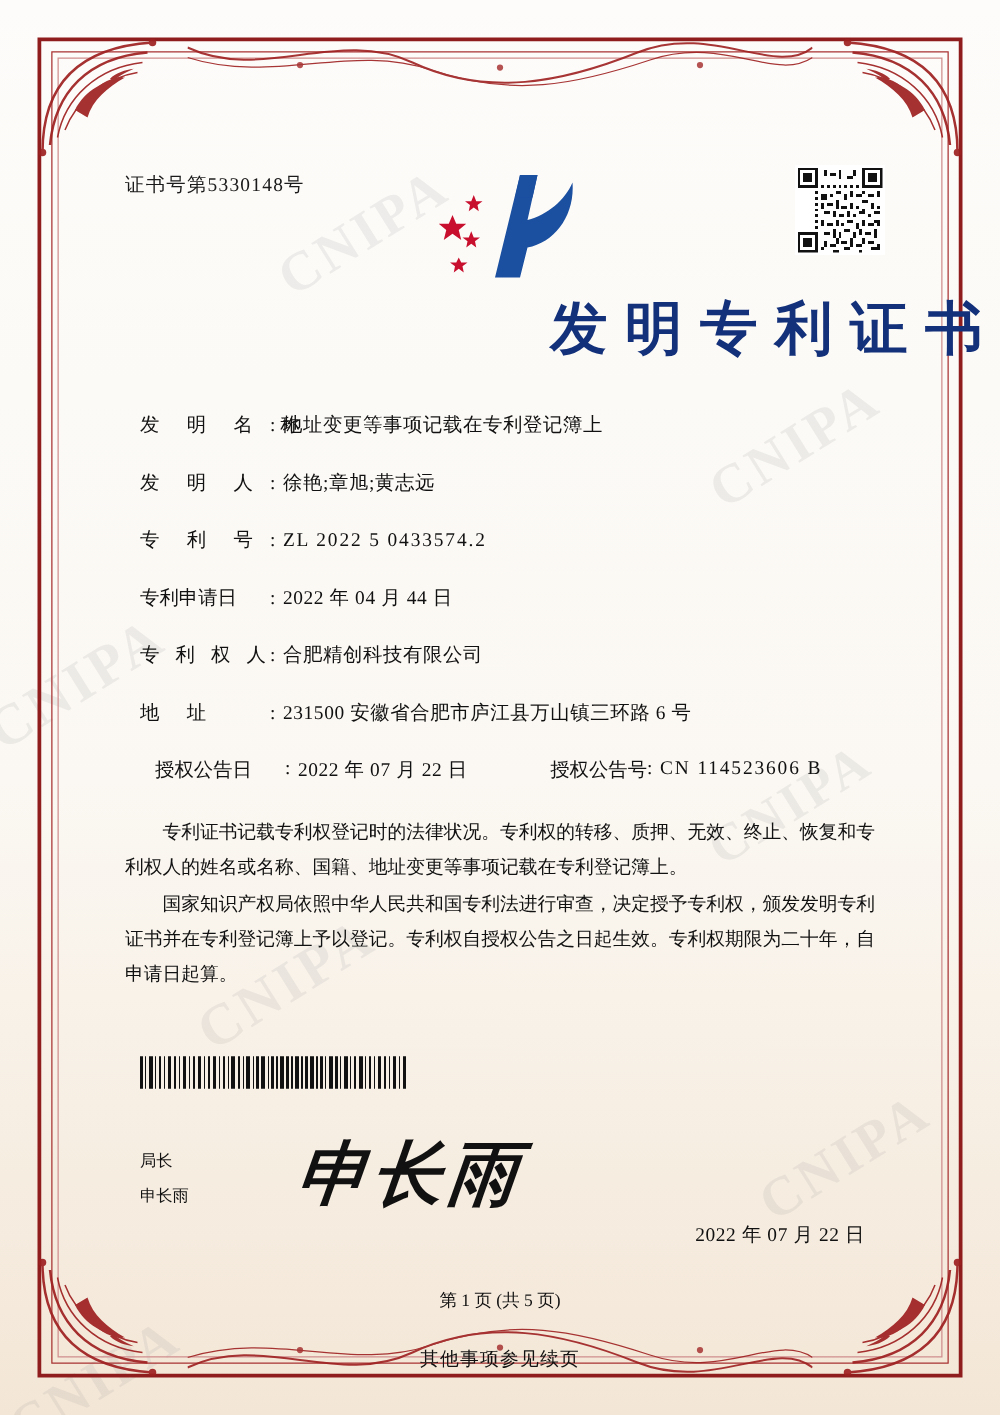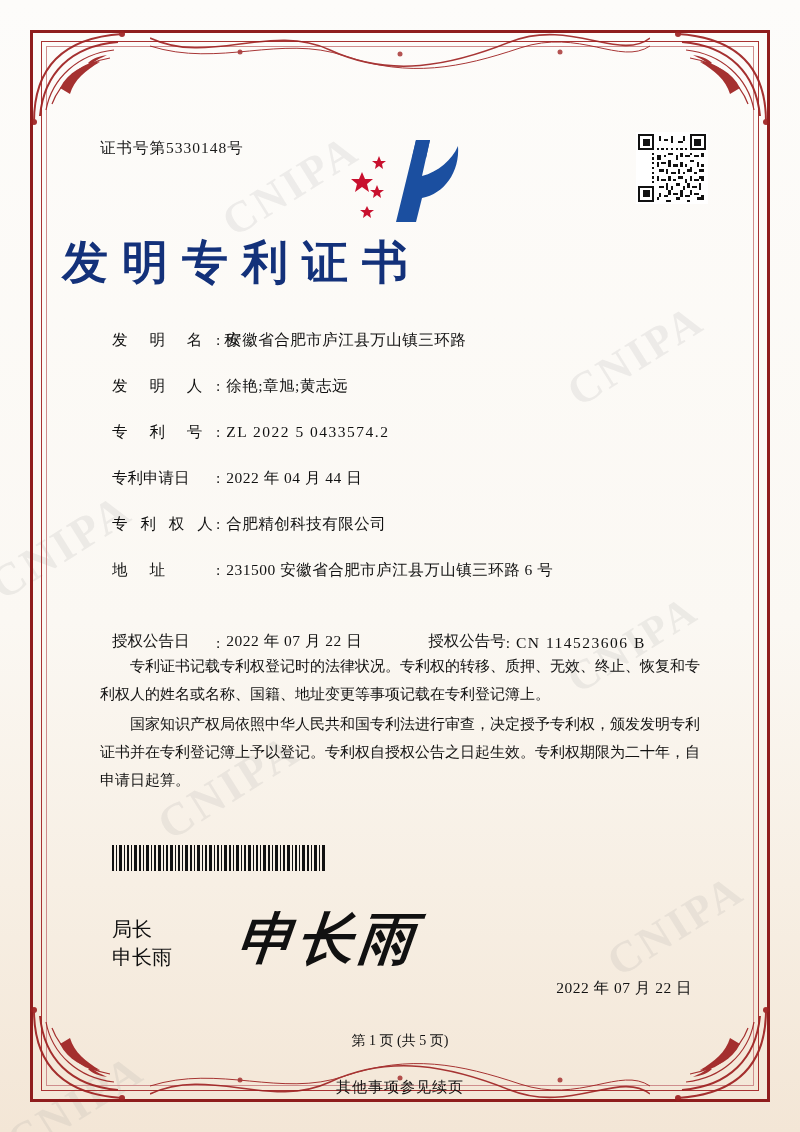--- a/index.html
+++ b/index.html
@@ -126,21 +126,21 @@
     width: 132px;
     height: 96px;
   }
   .logo svg { display:block; width:100%; height:100%; }
 
   .title {
     position: absolute;
     left: 0;
     right: 0;
     top: 232px;
-    text-align: left;
+    text-align: right;
     font-size: 46px;
     font-weight: bold;
     letter-spacing: 14px;
     color: #13317a;
     text-indent: 14px;
     font-family: "Liberation Serif", "DejaVu Serif", serif;
     padding-left: 48px;
   }
 
   
@@ -162,21 +162,21 @@
     flex: 0 0 104px;
     letter-spacing: 0;
     white-space: nowrap;
   }
   .label.sp2 { letter-spacing: 9px; }
   .label.sp1 { letter-spacing: 4.5px; }
   .colon { margin-right: 6px; }
   .value { letter-spacing: .5px; }
   .value.mono { font-family: "Liberation Serif", serif; letter-spacing: 1.5px; }
 
-  .row-inline { display:flex; align-items: flex-end; height:46px; }
+  .row-inline { display:flex; align-items: flex-start; height:46px;margin-left:12px; }
   .field2-label { margin-left: 66px; white-space: nowrap; }
 
   
   .paras {
     position: absolute;
     left: 100px;
     right: 100px;
     top: 652px;
     font-size: 15px;
     line-height: 28px;
@@ -193,21 +193,21 @@
     width: 214px;
     height: 26px;
   }
   .barcode svg { display:block; width:100%; height:100%; }
 
   
   .sig-label {
     position: absolute;
     left: 112px;
     top: 915px;
-    font-size: 20px;
+    font-size: 13px;
     line-height: 28px;
     color: #111;
   }
   .sig-script {
     position: absolute;
     left: 238px;
     top: 902px;
     font-size: 56px;
     color: #111;
     font-family: "Liberation Serif", serif;
@@ -404,21 +404,21 @@
       <path d="M60 90 L86 30 L92 34 L72 90 Z" fill="#c8102e" opacity="0.0"></path>
     </svg>
   </div>
 
   <div class="title">发明专利证书</div>
 
   <div class="fields">
     <div class="row">
       <span class="label sp2">发 明 名 称</span>
       <span class="colon">:</span>
-      <span class="value">安徽省合肥市庐江县万山镇三环路</span>
+      <span class="value">地址变更等事项记载在专利登记簿上</span>
     </div>
     <div class="row">
       <span class="label sp2">发 明 人</span>
       <span class="colon">:</span>
       <span class="value">徐艳;章旭;黄志远</span>
     </div>
     <div class="row">
       <span class="label sp2">专 利 号</span>
       <span class="colon">:</span>
       <span class="value mono">ZL 2022 5 0433574.2</span>

